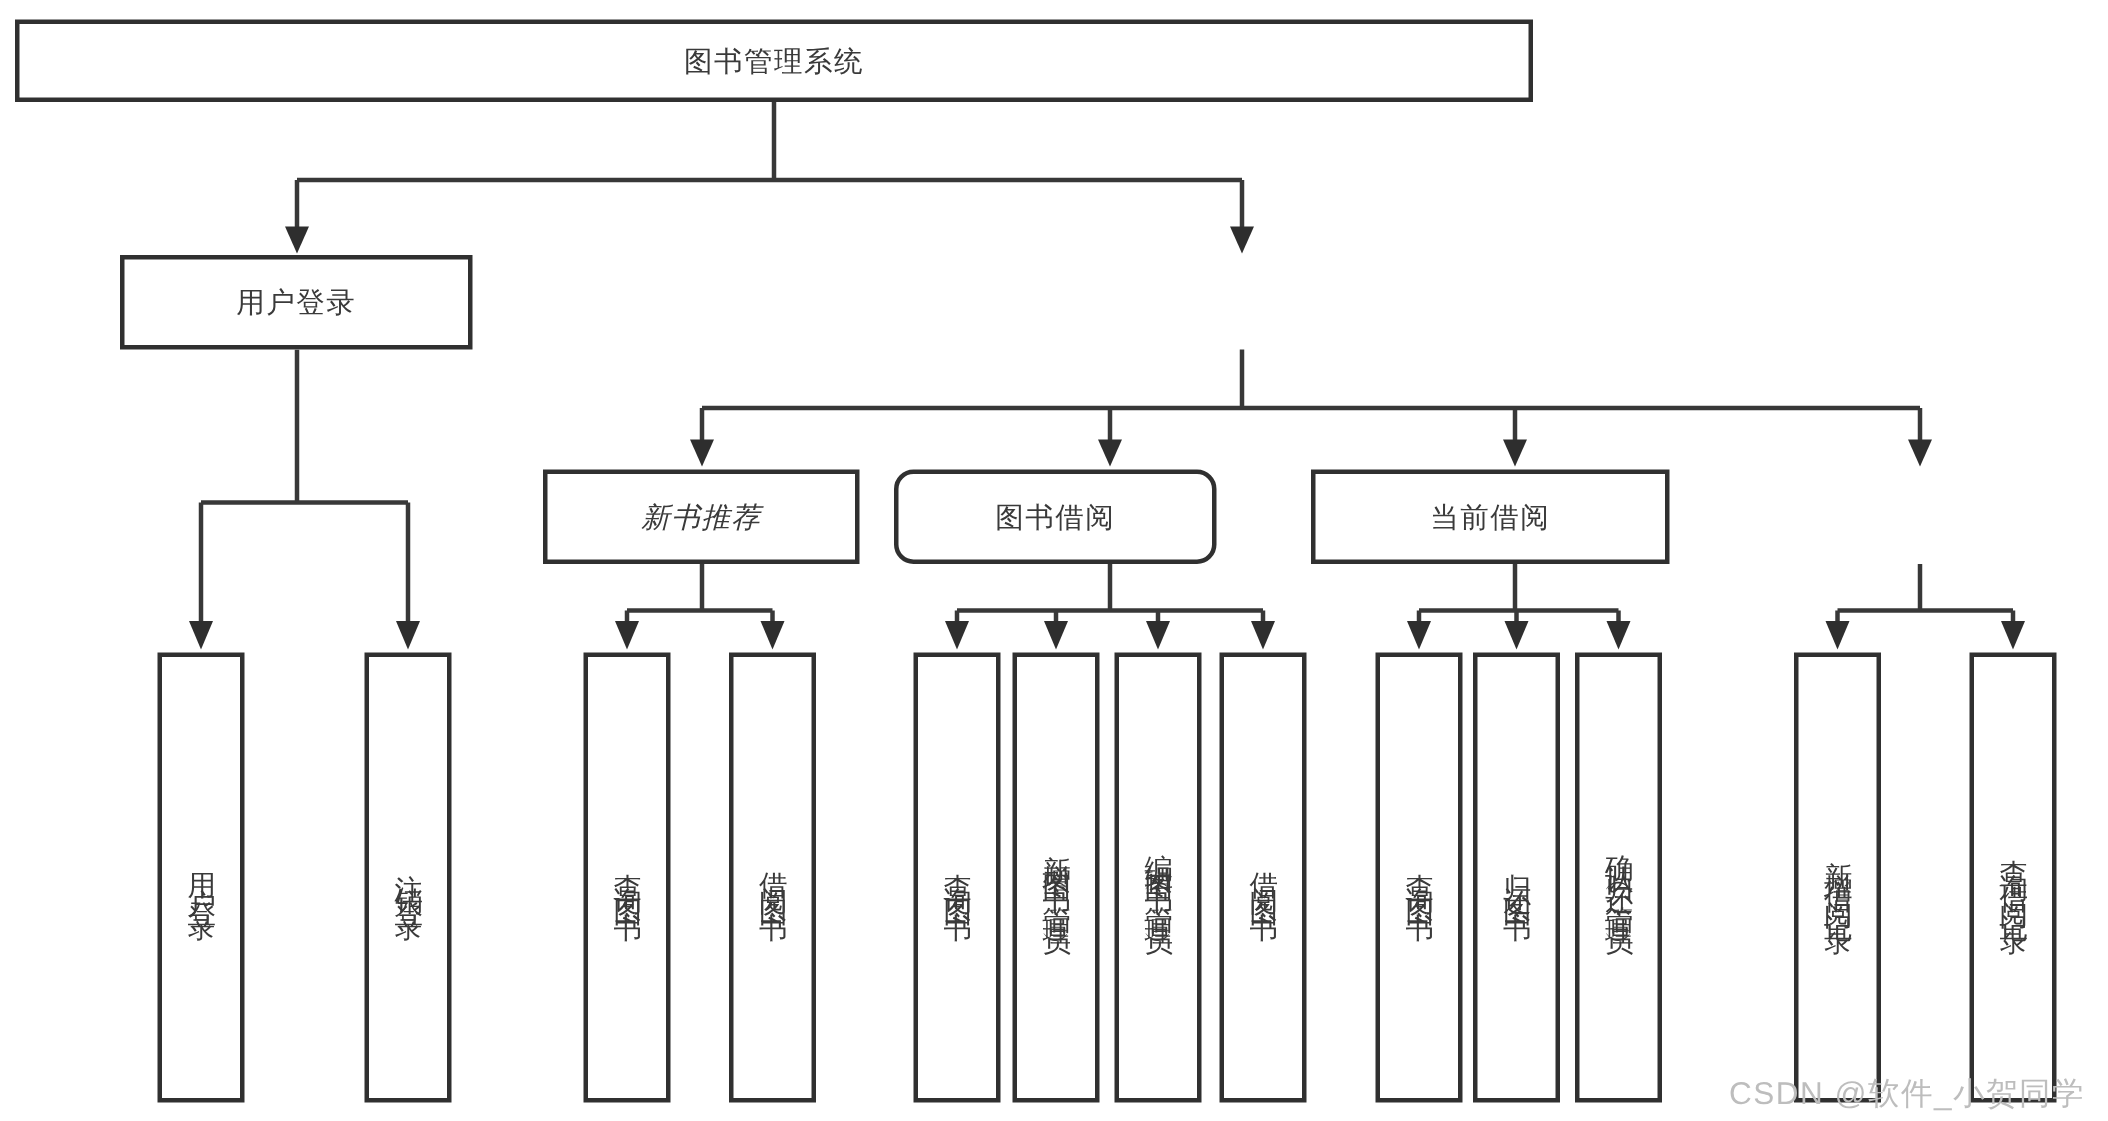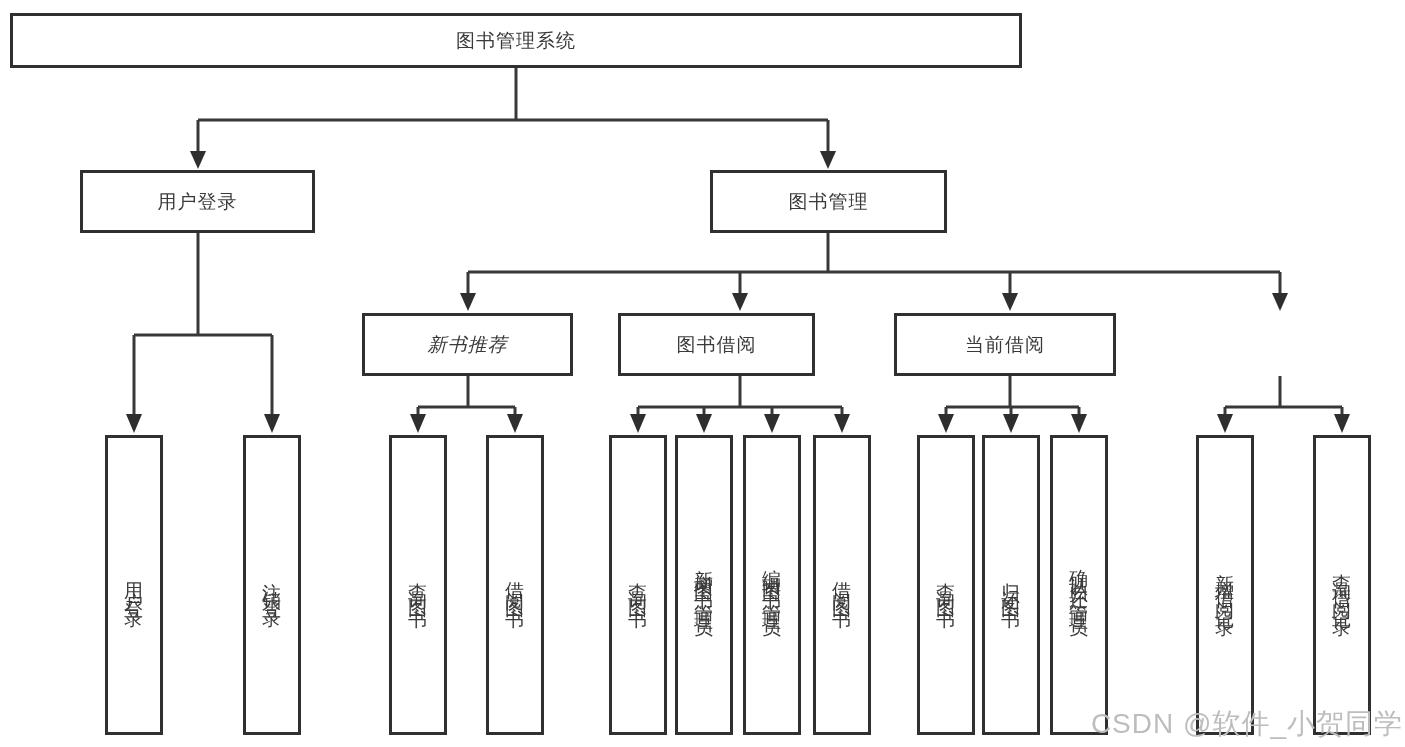--- a/index.html
+++ b/index.html
@@ -43,24 +43,24 @@
     text-orientation: mixed;
     font-size: 19px;
     letter-spacing: 9px;
     line-height: 1;
   }
   .v-box span {
     display: inline-block;
   }
   .watermark {
     position: absolute;
-    right: 2px;
+    right: 15px;
     bottom: 4px;
     z-index: 9;
-    font-size: 28px;
+    font-size: 21px;
     color: #bdbdbd;
     letter-spacing: 1px;
     white-space: nowrap;
   }
 </style>
 </head>
 <body>
 
 <div class="canvas">
 
@@ -137,31 +137,28 @@
     </g>
   </svg>
 
   <div class="box h-box" style="left:10px; top:13px; width:1012px; height:55px;">
     <span>图书管理系统</span>
   </div>
 
   <div class="box h-box" style="left:80px; top:170px; width:235px; height:63px;">
     <span>用户登录</span>
   </div>
-  <div class="box h-box" style="left:710px; top:170px; width:237px; height:63px;">
-    <span>图书管理</span>
-  </div>
 
   <div class="box h-box" style="left:362px; top:313px; width:211px; height:63px;font-style:italic;">
     <span>新书推荐</span>
   </div>
-  <div class="box h-box" style="left:618px; top:313px; width:197px; height:63px;">
+  <div class="box h-box" style="left:596px; top:313px; width:215px; height:63px;border-radius:13px;">
     <span>图书借阅</span>
   </div>
-  <div class="box h-box" style="left:894px; top:313px; width:222px; height:63px;">
+  <div class="box h-box" style="left:874px; top:313px; width:239px; height:63px;">
     <span>当前借阅</span>
   </div>
 
   <div class="box v-box" style="left:105px; top:435px; width:58px; height:300px;">
     <span>用户登录</span>
   </div>
   <div class="box v-box" style="left:243px; top:435px; width:58px; height:300px;">
     <span>注销登录</span>
   </div>
 

